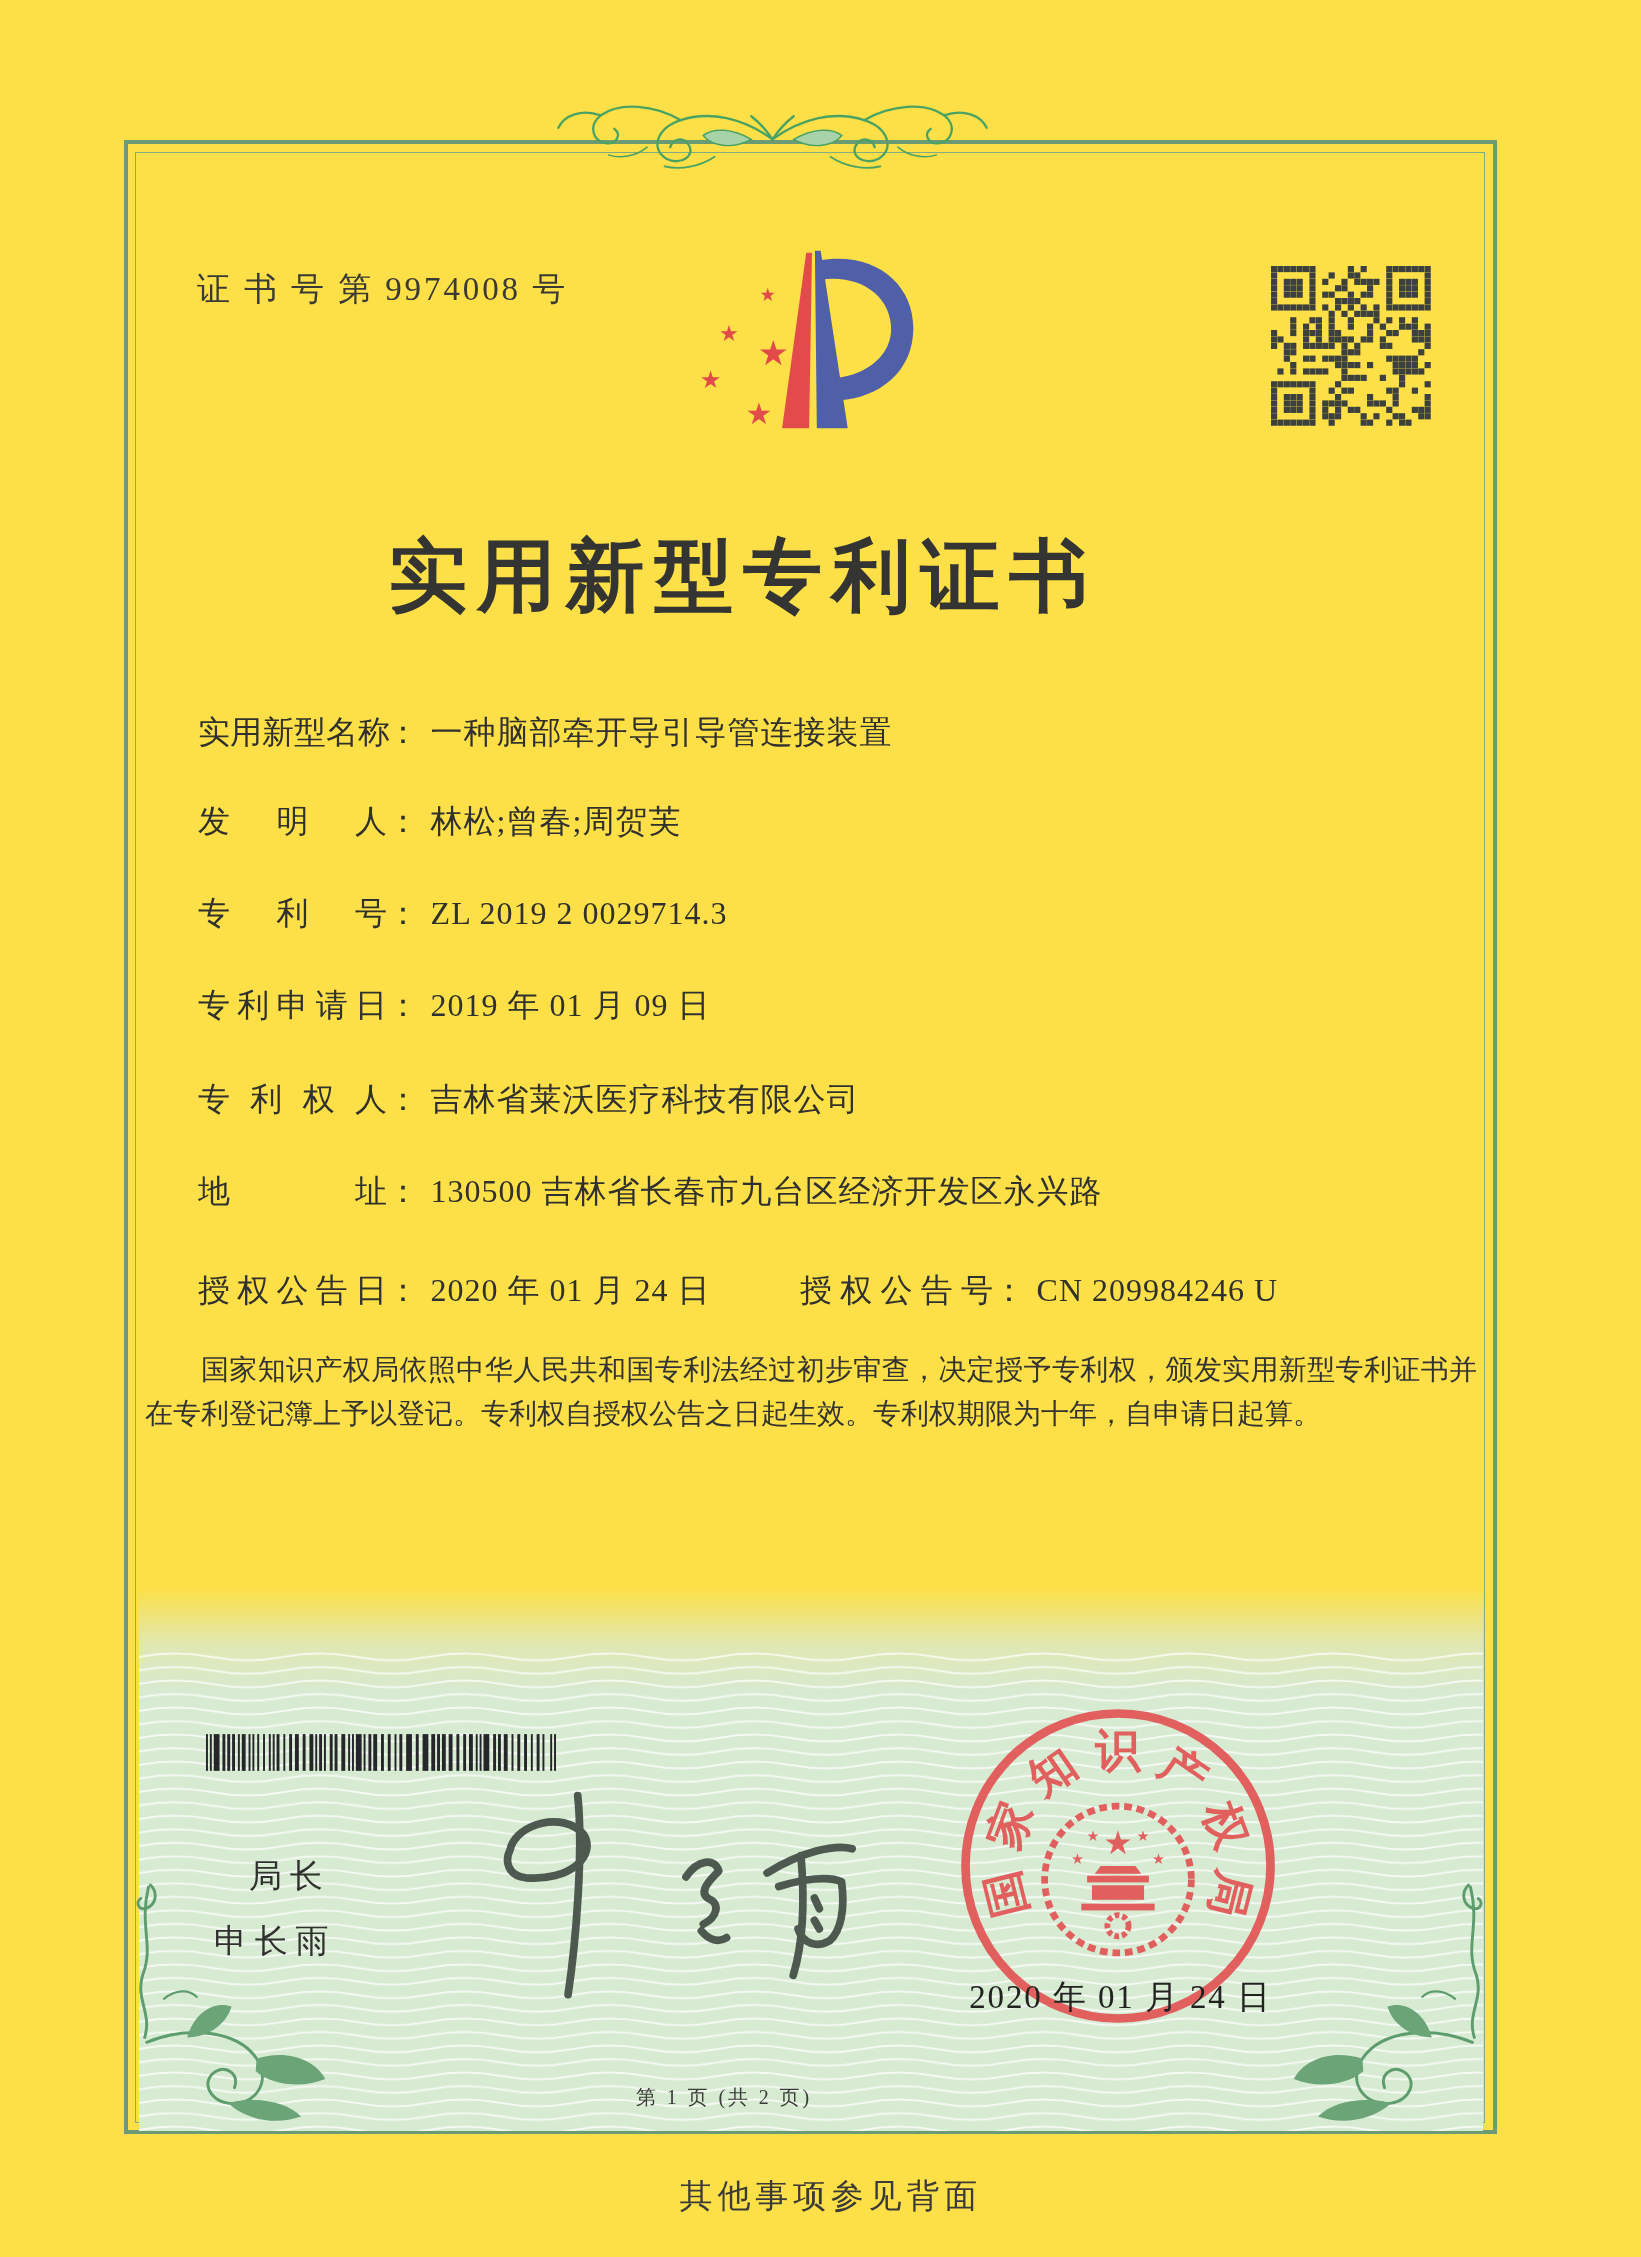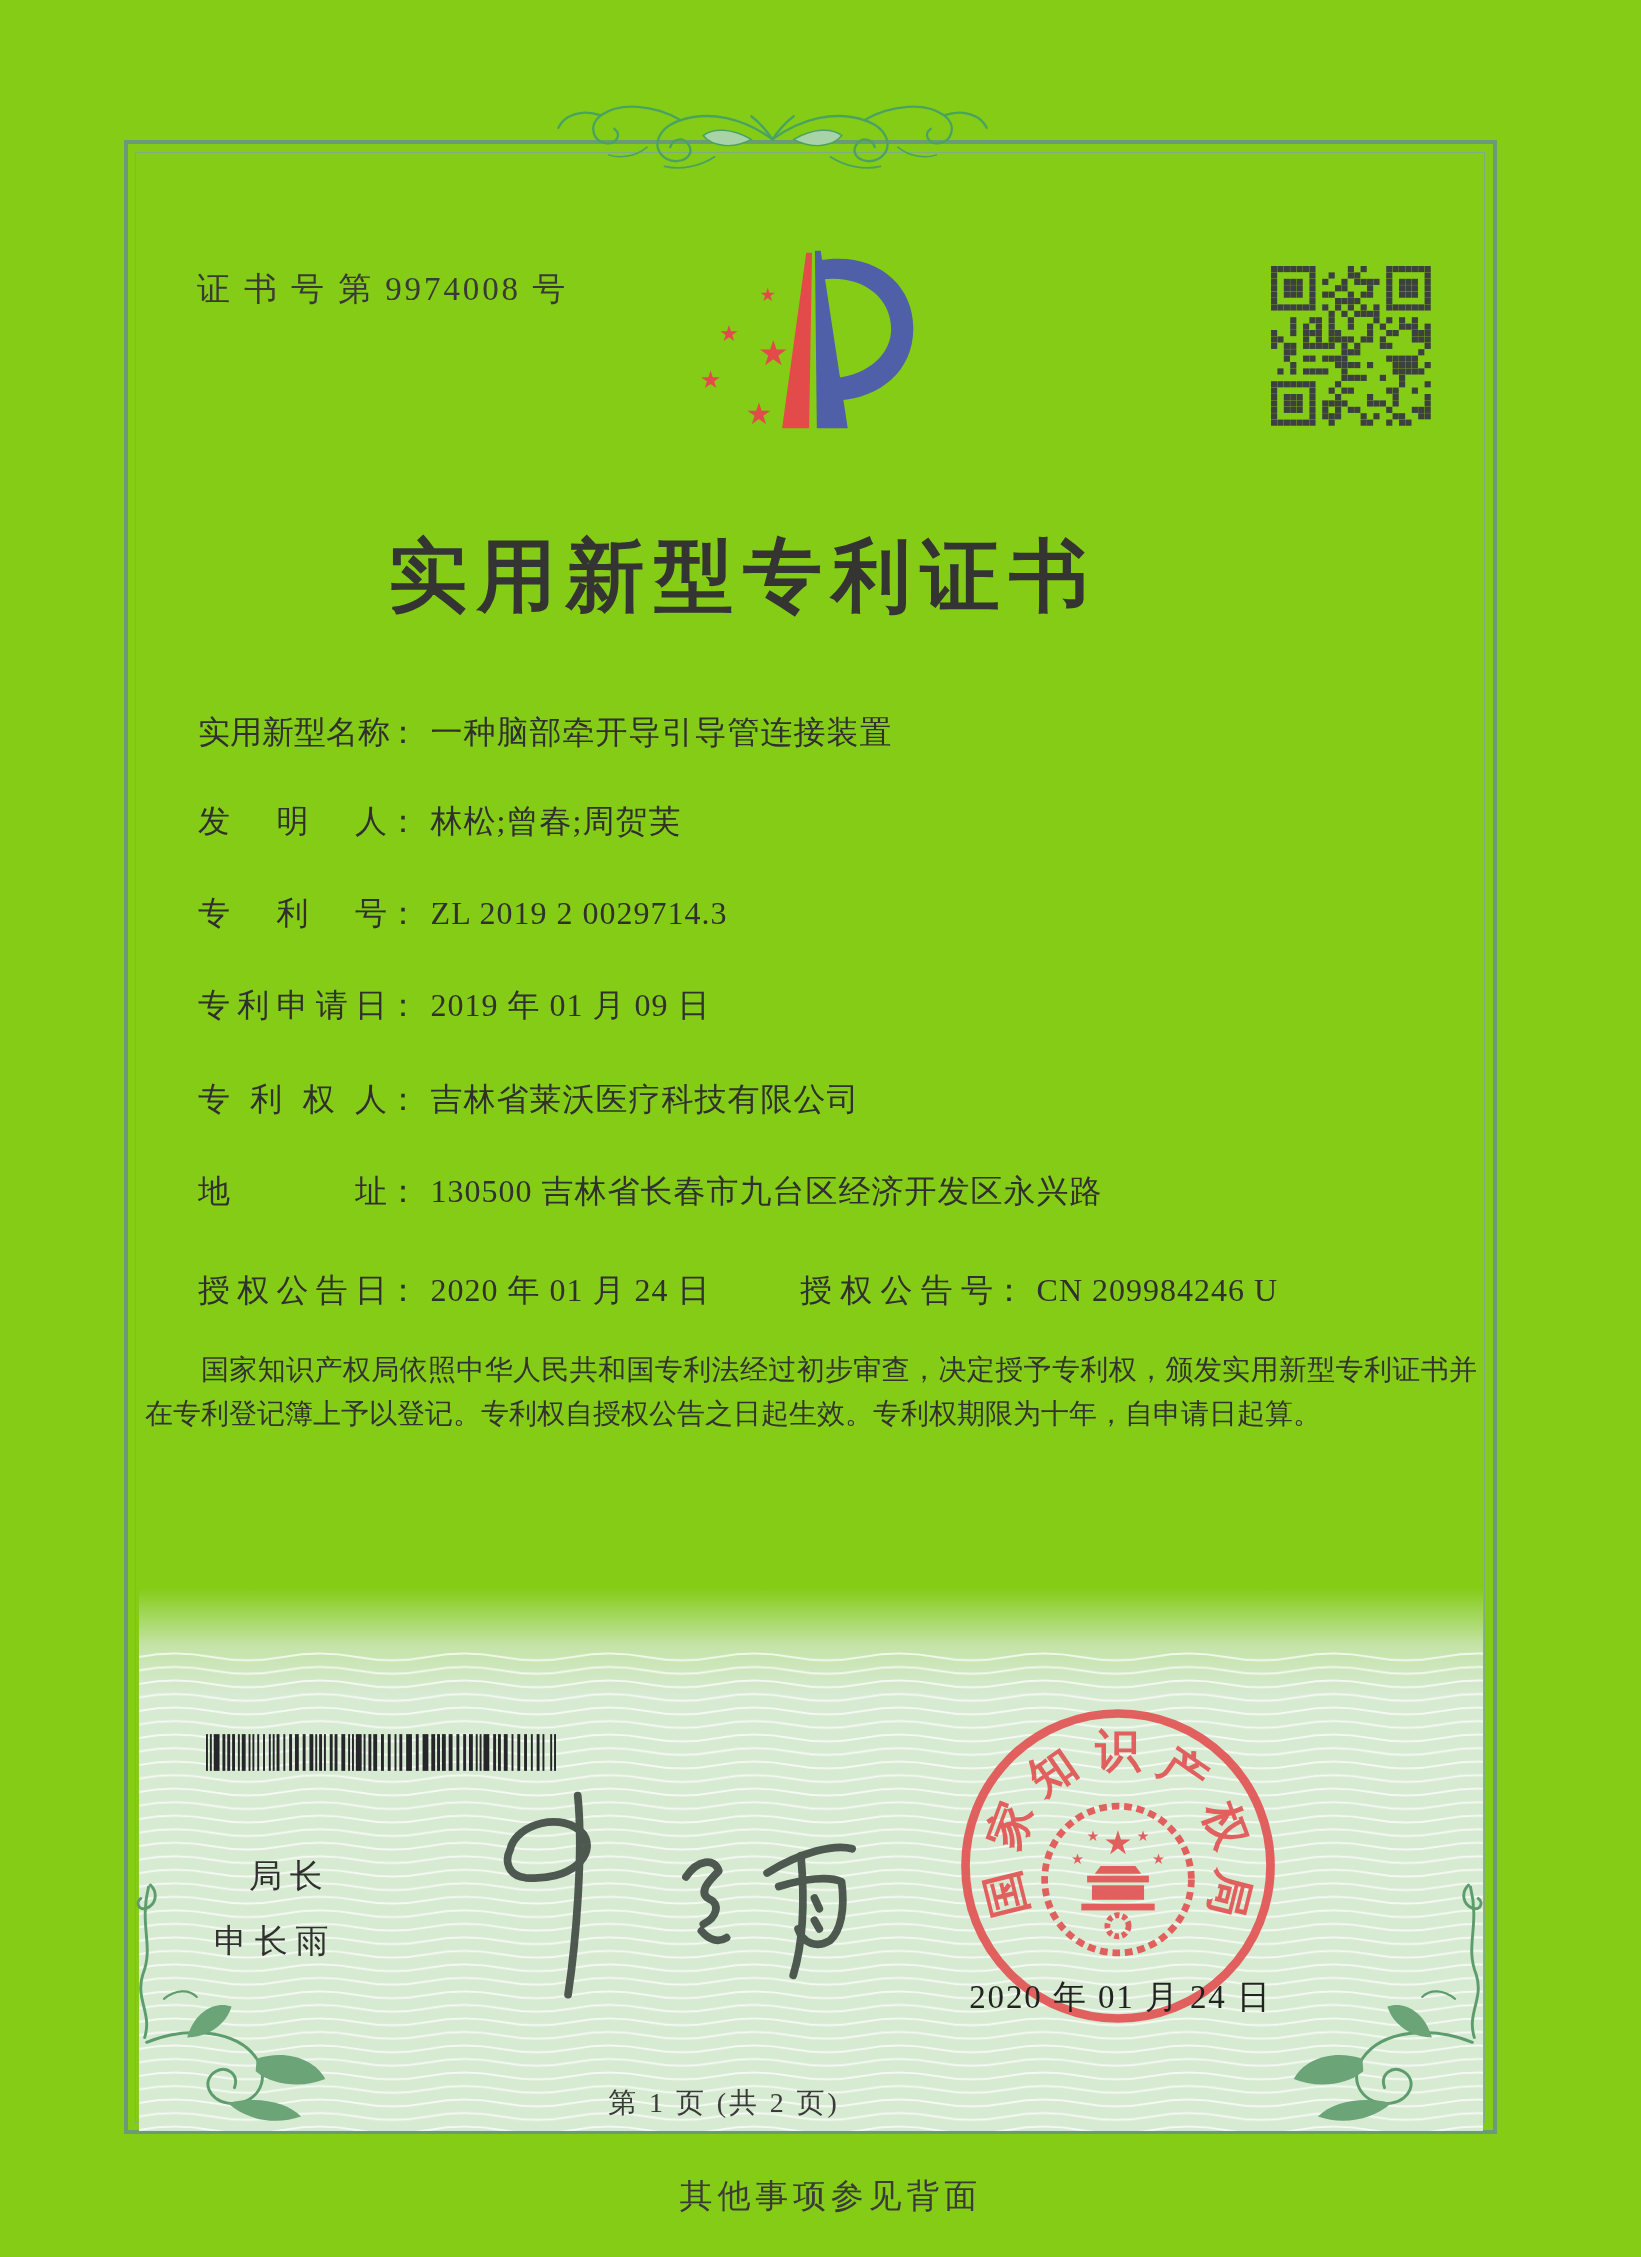--- a/index.html
+++ b/index.html
@@ -1,16 +1,16 @@
 <!DOCTYPE html>
 <html><head>
 <meta charset="utf-8">
 <style>
   html,body{margin:0;padding:0;background:#fcfcfa;}
-  .page{position:relative;width:1641px;height:2257px;background:#84cc16;overflow:hidden;
+  .page{position:relative;width:1641px;height:2257px;background:#fde047;overflow:hidden;
         font-family:"Liberation Serif","DejaVu Serif",serif;color:#30302e;}
   
   .frame-outer{position:absolute;left:124px;top:140px;width:1365px;height:1986px;
                border:4.8px solid #6b9b74;z-index:0;}
   .frame-inner{position:absolute;left:135px;top:152px;width:1348px;height:1969px;
                border:1.9px solid #82ab84;z-index:0;}
   
   .green-band{position:absolute;left:139px;top:1588px;width:1344px;height:543px;z-index:1;
               background:linear-gradient(to bottom, rgba(215,234,210,0) 0px,
                          rgba(215,234,210,.78) 58px, #d7ead2 106px);overflow:hidden;}
@@ -38,21 +38,21 @@
 
   .barcode-svg{position:absolute;left:206px;top:1734px;width:350px;height:37px;z-index:2;}
   .director-title{position:absolute;left:214px;top:1854px;font-size:33px;letter-spacing:7.7px;z-index:2;margin-left:35px;}
   .director-name{position:absolute;left:214px;top:1919px;font-size:33px;letter-spacing:7.7px;z-index:2;}
   .signature-svg{position:absolute;left:398px;top:1784px;width:459px;height:232px;z-index:3;}
   .seal-svg{position:absolute;left:951px;top:1699px;width:334px;height:334px;z-index:3;opacity:.92;}
   .seal-char{font-size:47px;font-weight:bold;fill:#e25555;text-anchor:middle;dominant-baseline:central;
              font-family:"Liberation Serif","DejaVu Serif",serif;}
   .seal-date{position:absolute;left:966px;top:1975px;width:309px;text-align:center;font-size:33px;
              letter-spacing:1.9px;z-index:4;color:#222220;}
-  .page-info{position:absolute;left:531px;top:2084px;width:386px;text-align:center;font-size:28px;
+  .page-info{position:absolute;left:531px;top:2084px;width:386px;text-align:center;font-size:20px;
              letter-spacing:2.9px;z-index:2;color:#3a3a38;}
   .back-note{position:absolute;left:552px;top:2174px;width:430px;text-align:right;font-size:33px;
              letter-spacing:4.8px;color:#3a3a38;z-index:2;}
 </style>
 </head>
 <body>
 
 <div class="page">
 
   <div class="frame-outer"></div>

